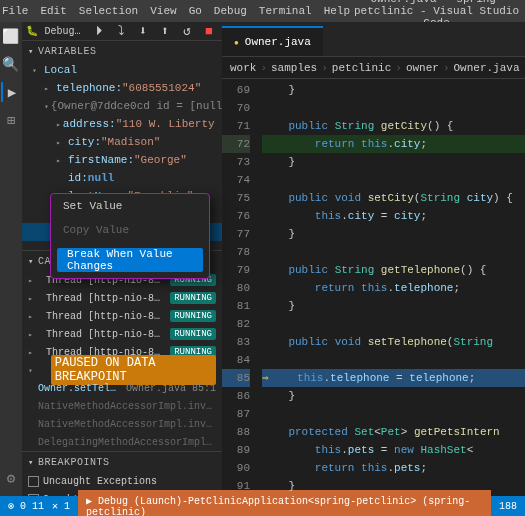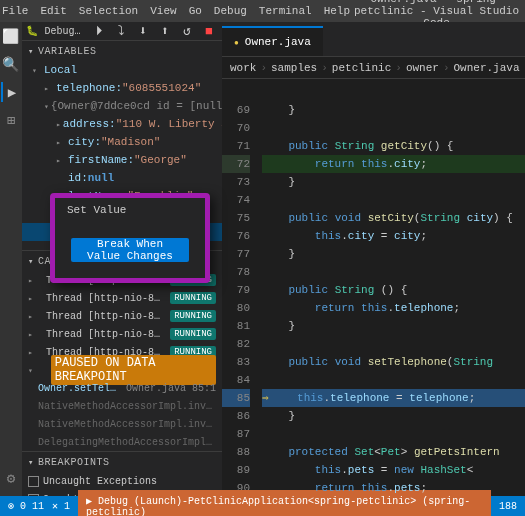--- a/index.html
+++ b/index.html
@@ -142,42 +142,41 @@
     .indent-1 { padding-left: 10px; }
     .indent-2 { padding-left: 22px; }
     .indent-3 { padding-left: 34px; }
 
     
     .context-menu {
       position: absolute;
       left: 50px;
       top: 193px;
       background: #252526;
-      border: 5px solid #a21caf;
+      border: 1px solid #a21caf;
       border-radius: 4px;
       width: 160px;
       box-shadow: 4px 4px 12px rgba(0,0,0,0.6);
       z-index: 100;
-      text-align: center;
     }
     .context-menu-item {
       height: 24px;
       display: flex;
       align-items: center;
       padding: 0 12px;
       font-size: 11px;
       color: #cccccc;
       cursor: pointer;
     }
     .context-menu-item.disabled { color: #666; cursor: default; }
     .context-menu-item.break-item {
       background: #0078d4;
       color: #fff;
       border-radius: 2px;
-      margin: 16px;
+      margin: 6px;
       padding: 0 10px;
     }
 
     
     .callstack-section {
       border-bottom: 1px solid #3c3c3c;
     }
     .callstack-content {
       font-size: 10px;
     }
@@ -269,21 +268,20 @@
     }
     .breadcrumb-sep { color: #555; }
     .breadcrumb-item { color: #cccccc; cursor: pointer; }
 
     
     .editor {
       flex: 1;
       background: #1e1e1e;
       overflow: hidden;
       display: flex;
-      margin-top: 20px;
     }
     .line-numbers {
       width: 36px;
       background: #1e1e1e;
       color: #858585;
       font-size: 11px;
       text-align: right;
       padding-right: 8px;
       padding-top: 2px;
       user-select: none;
@@ -435,20 +433,21 @@
         <div class="tree-item indent-3 selected">
           <span class="tree-arrow" style="visibility:hidden;">▸</span>
           <span class="tree-key">telephone: </span>
           <span class="tree-val"></span>
         </div>
       </div>
     </div>
 
     <div class="context-menu">
       <div class="context-menu-item">Set Value</div>
+      <div class="context-menu-item disabled">Copy Value</div>
       <div class="context-menu-item break-item">Break When Value Changes</div>
     </div>
 
     <div class="callstack-section">
       <div class="panel-header">
         <span class="arrow">▾</span>
         <span>CALL STACK</span>
       </div>
       <div class="callstack-content">
         <div class="stack-item">
@@ -567,21 +566,21 @@
         <div class="code-line"><span class="punct">    }</span></div>
         <div class="code-line">&nbsp;</div>
         <div class="code-line"><span class="kw">    public </span><span class="type">String</span><span class="punct"> </span><span class="method">getCity</span><span class="punct">() {</span></div>
         <div class="code-line" style="background:#1e3a1e;"><span class="punct">        </span><span class="kw">return </span><span class="kw">this</span><span class="punct">.</span><span style="color:#9cdcfe;">city</span><span class="punct">;</span></div>
         <div class="code-line"><span class="punct">    }</span></div>
         <div class="code-line">&nbsp;</div>
         <div class="code-line"><span class="kw">    public </span><span class="kw">void </span><span class="method">setCity</span><span class="punct">(</span><span class="type">String</span><span class="param"> city</span><span class="punct">) {</span></div>
         <div class="code-line"><span class="punct">        </span><span class="kw">this</span><span class="punct">.</span><span style="color:#9cdcfe;">city</span><span class="punct"> = </span><span style="color:#9cdcfe;">city</span><span class="punct">;</span></div>
         <div class="code-line"><span class="punct">    }</span></div>
         <div class="code-line">&nbsp;</div>
-        <div class="code-line"><span class="kw">    public </span><span class="type">String</span><span class="punct"> </span><span class="punct">() {</span></div>
+        <div class="code-line"><span class="kw">    public </span><span class="type">String</span><span class="punct"> </span><span class="method">getTelephone</span><span class="punct">() {</span></div>
         <div class="code-line"><span class="punct">        </span><span class="kw">return </span><span class="kw">this</span><span class="punct">.</span><span style="color:#9cdcfe;">telephone</span><span class="punct">;</span></div>
         <div class="code-line"><span class="punct">    }</span></div>
         <div class="code-line">&nbsp;</div>
         <div class="code-line"><span class="kw">    public </span><span class="kw">void </span><span class="method">setTelephone</span><span class="punct">(</span><span class="type">String</span></div>
         <div class="code-line">&nbsp;</div>
         <div class="code-line current-line">
           <span class="arrow-current" style="color:#e8c84a; margin-right:2px;">⇒</span>
           <span class="punct">    </span><span class="kw">this</span><span class="punct">.</span><span style="color:#9cdcfe;">telephone</span><span class="punct"> = </span><span style="color:#9cdcfe;">telephone</span><span class="punct">;</span>
         </div>
         <div class="code-line"><span class="punct">    }</span></div>

